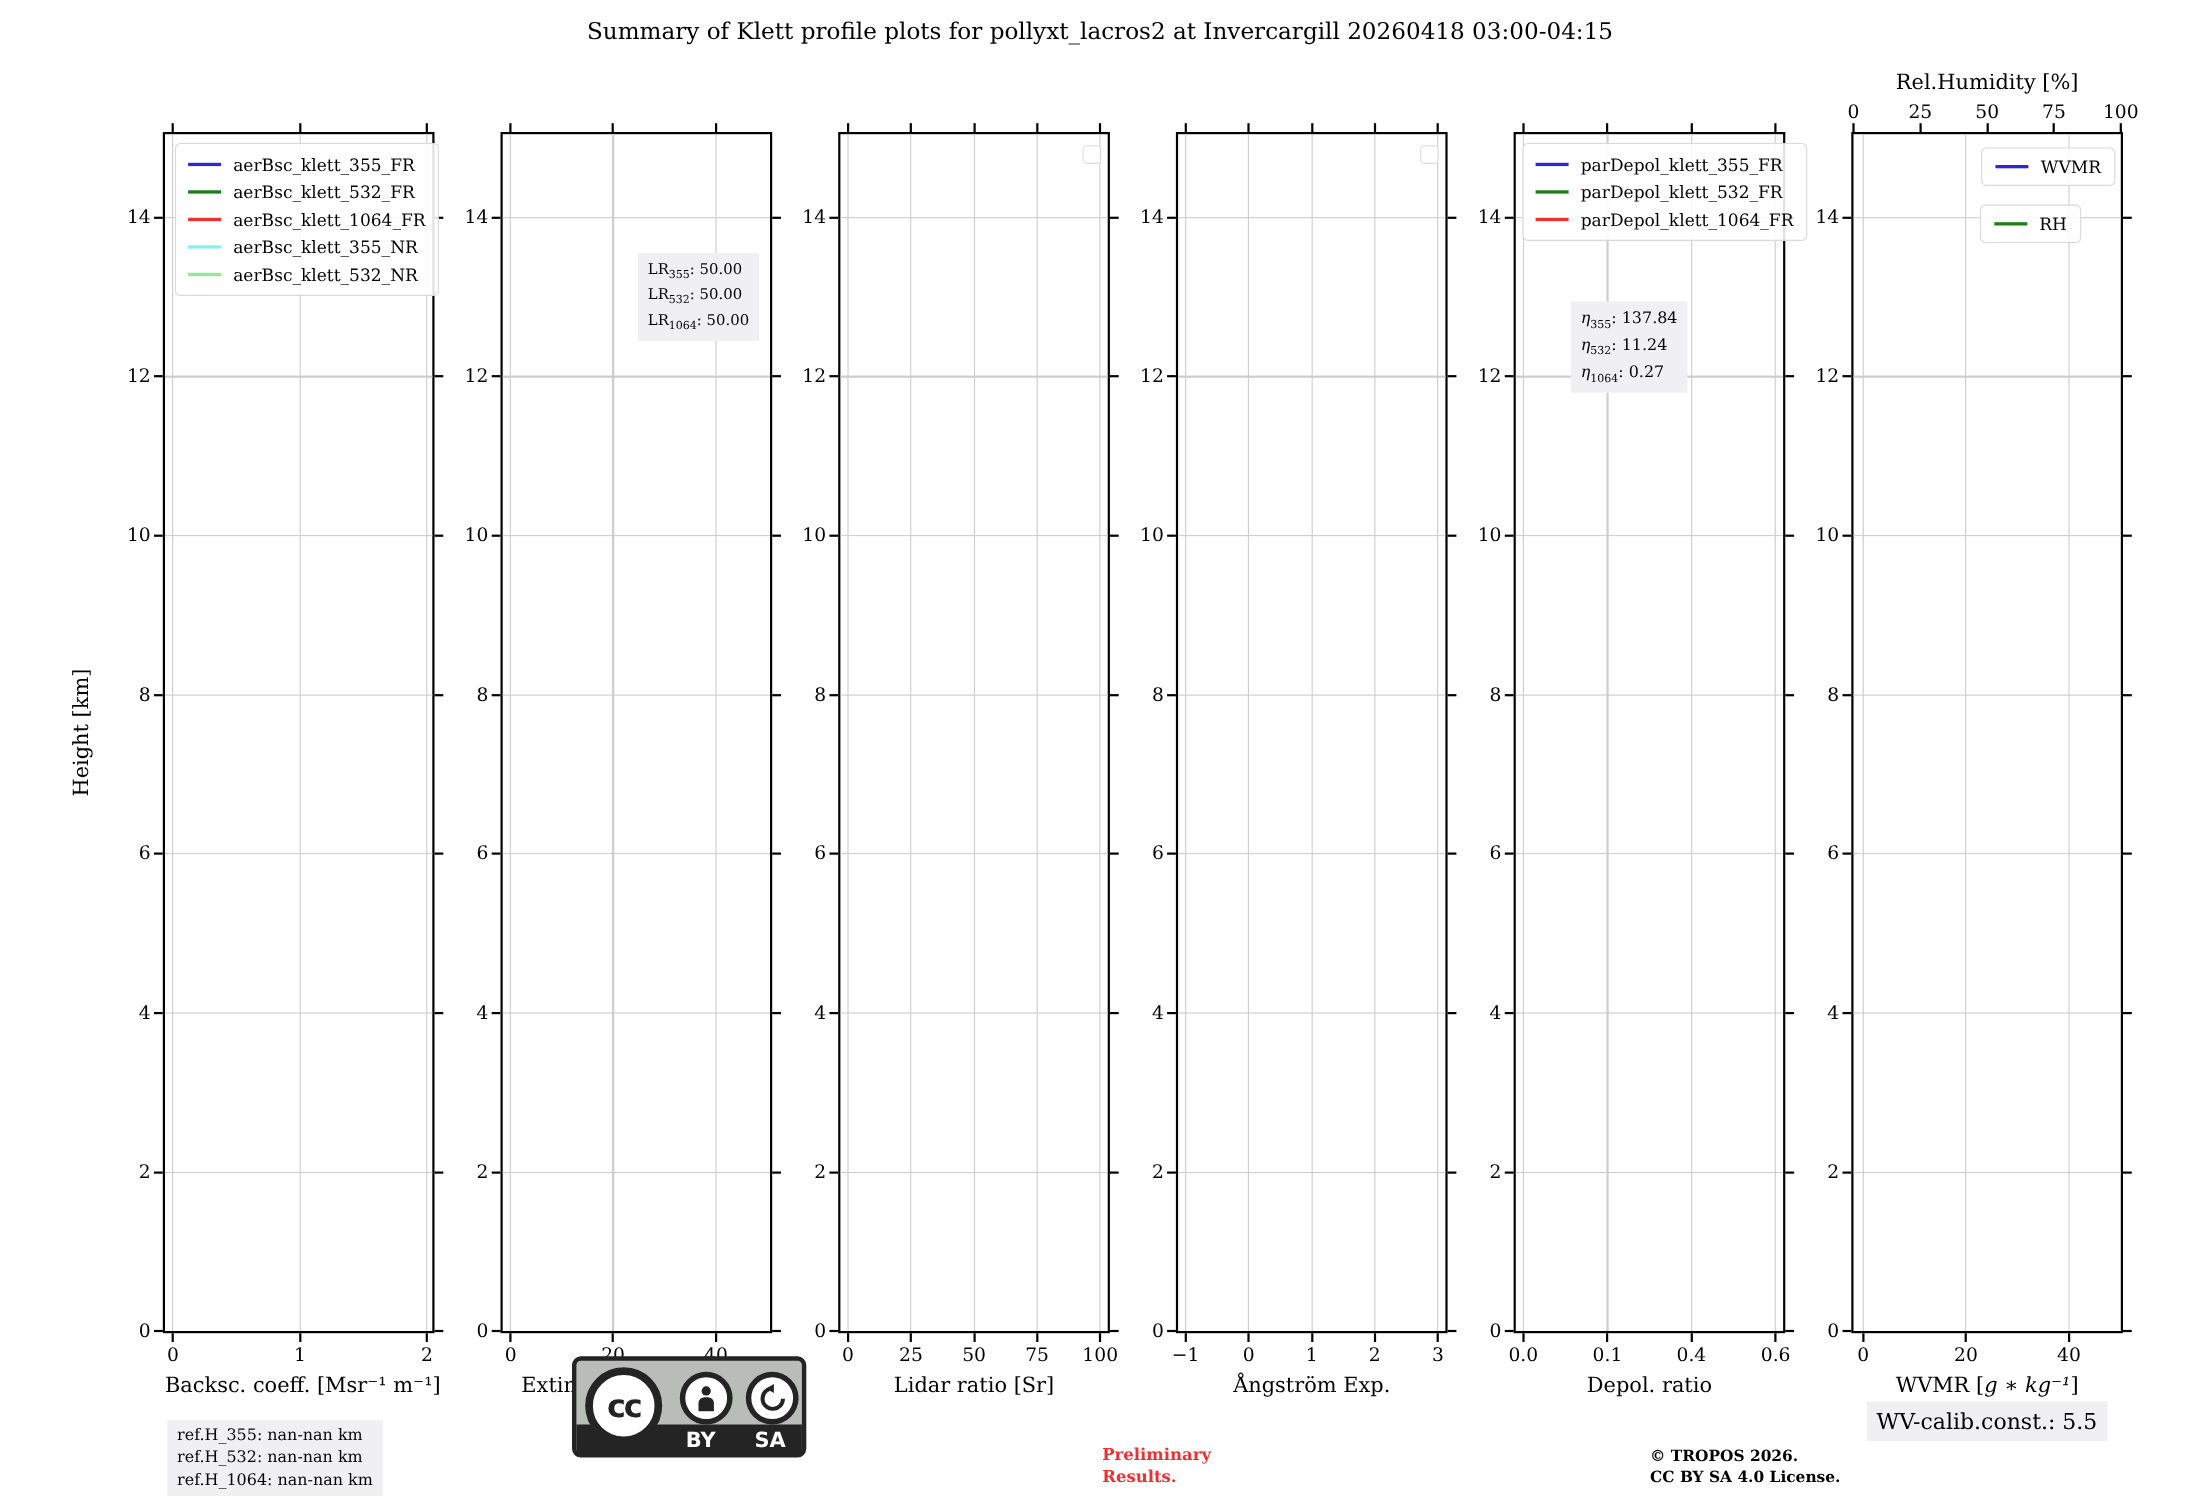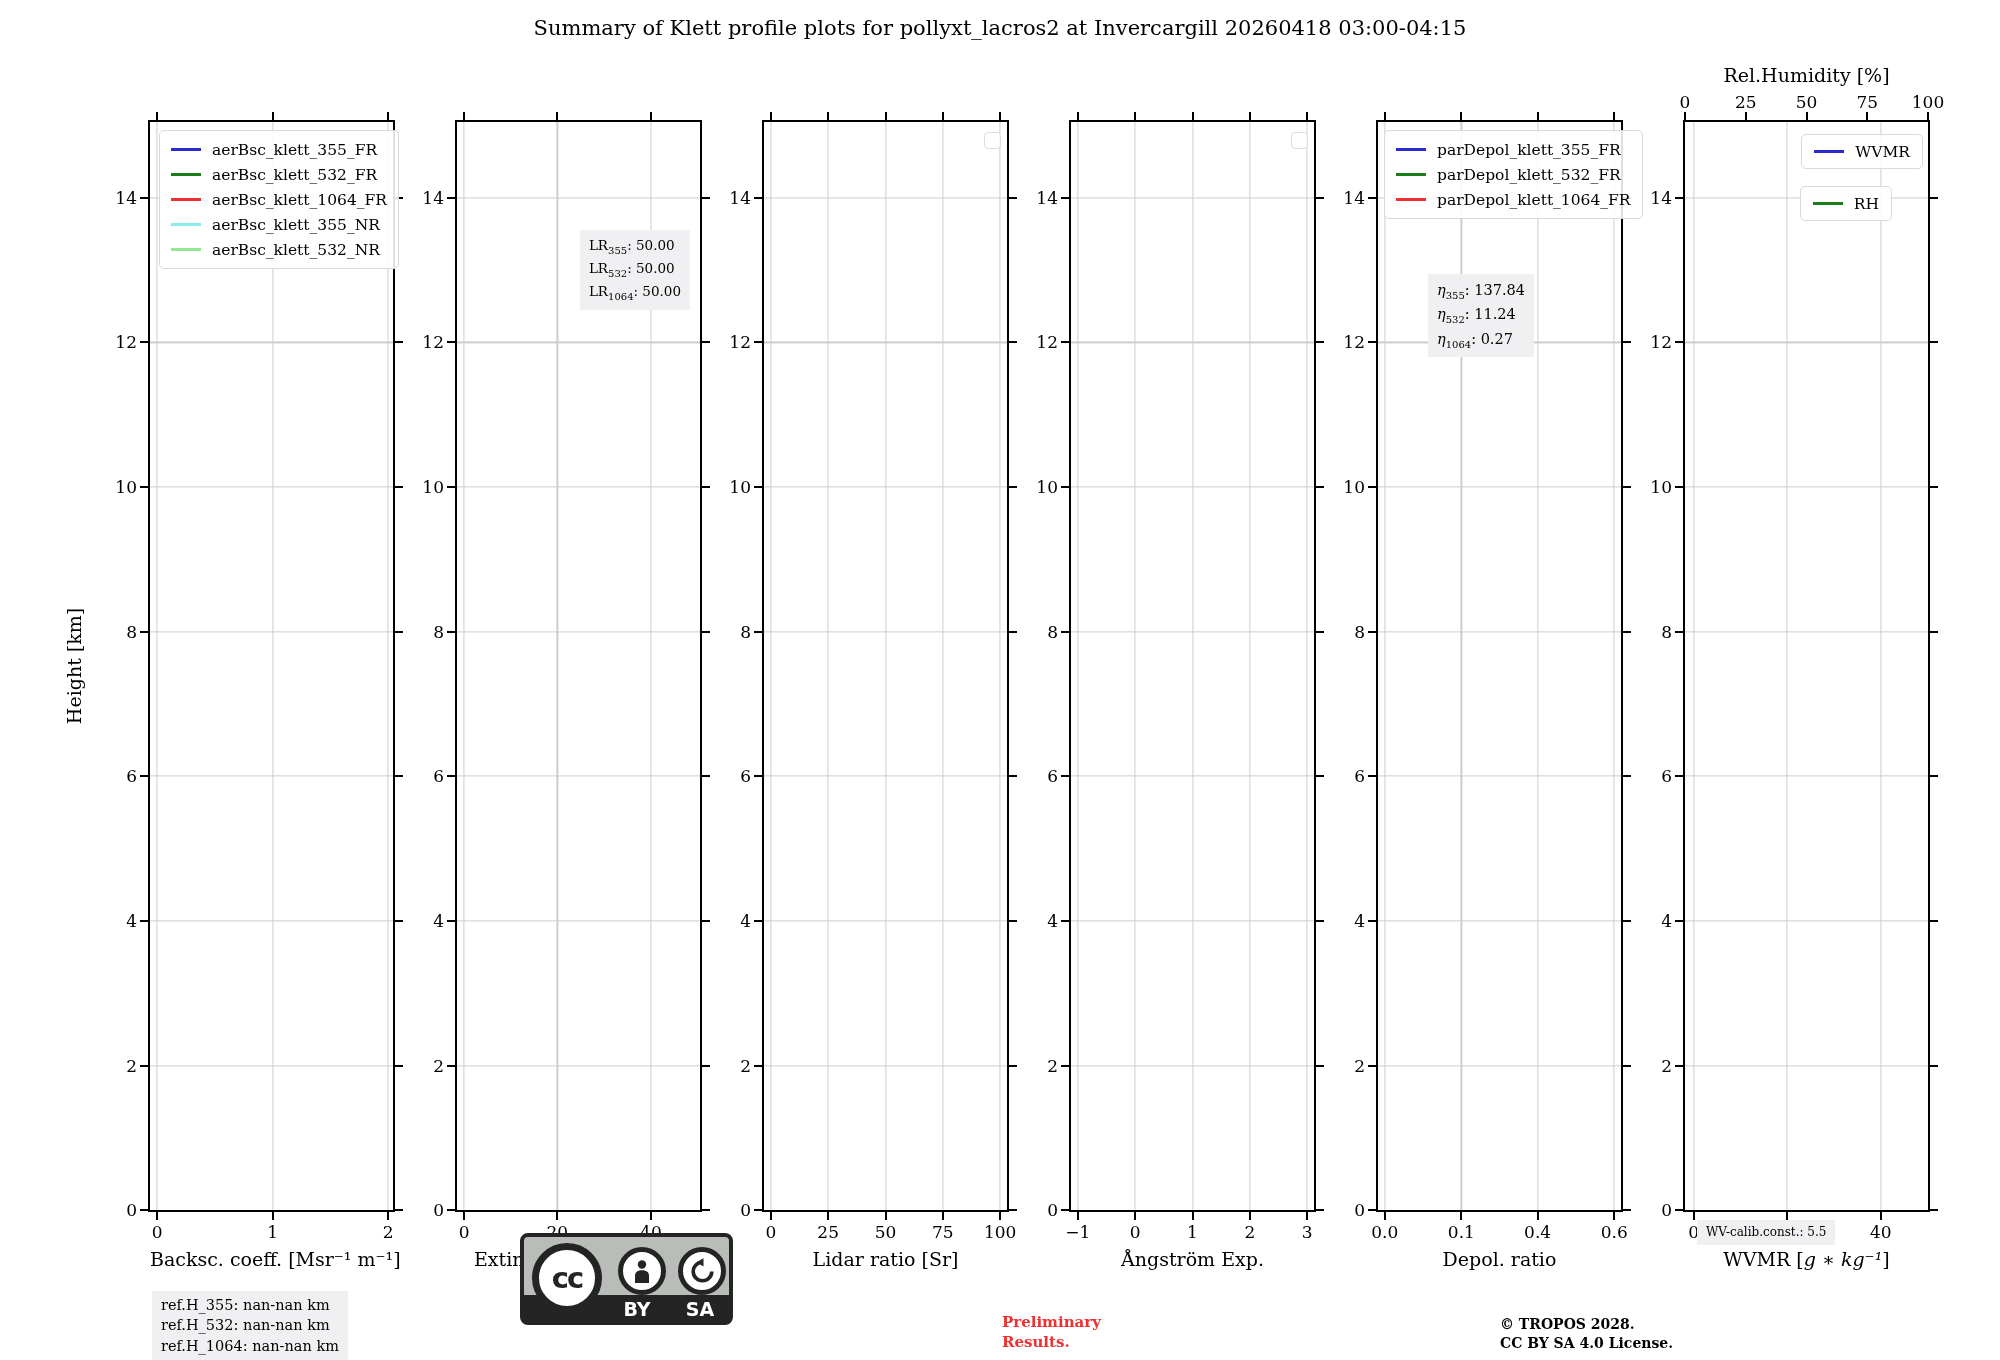--- a/index.html
+++ b/index.html
@@ -455,19 +455,19 @@
     <div class="cc-bysa" style="left:89px;">BY</div>
     <div class="cc-bysa" style="left:152px;">SA</div>
   </div>
 
   <div class="note-plain" style="left: 1002px; top: 1312px; color: rgb(240, 48, 48);">
     <div>Preliminary</div>
     <div>Results.</div>
   </div>
 
   <div class="note-plain" style="left:1500px;top:1315px;font-size:14px;">
-    <div>© TROPOS 2028.</div>
+    <div>© TROPOS 2026.</div>
     <div>CC BY SA 4.0 License.</div>
   </div>
 
-  <div class="note-box" style="left:1697px;top:1220px;font-size:12px;">WV-calib.const.: 5.5</div>
+  <div class="note-box" style="left:1697px;top:1274px;font-size:20px;">WV-calib.const.: 5.5</div>
 
 </div>
 
 </body></html>

